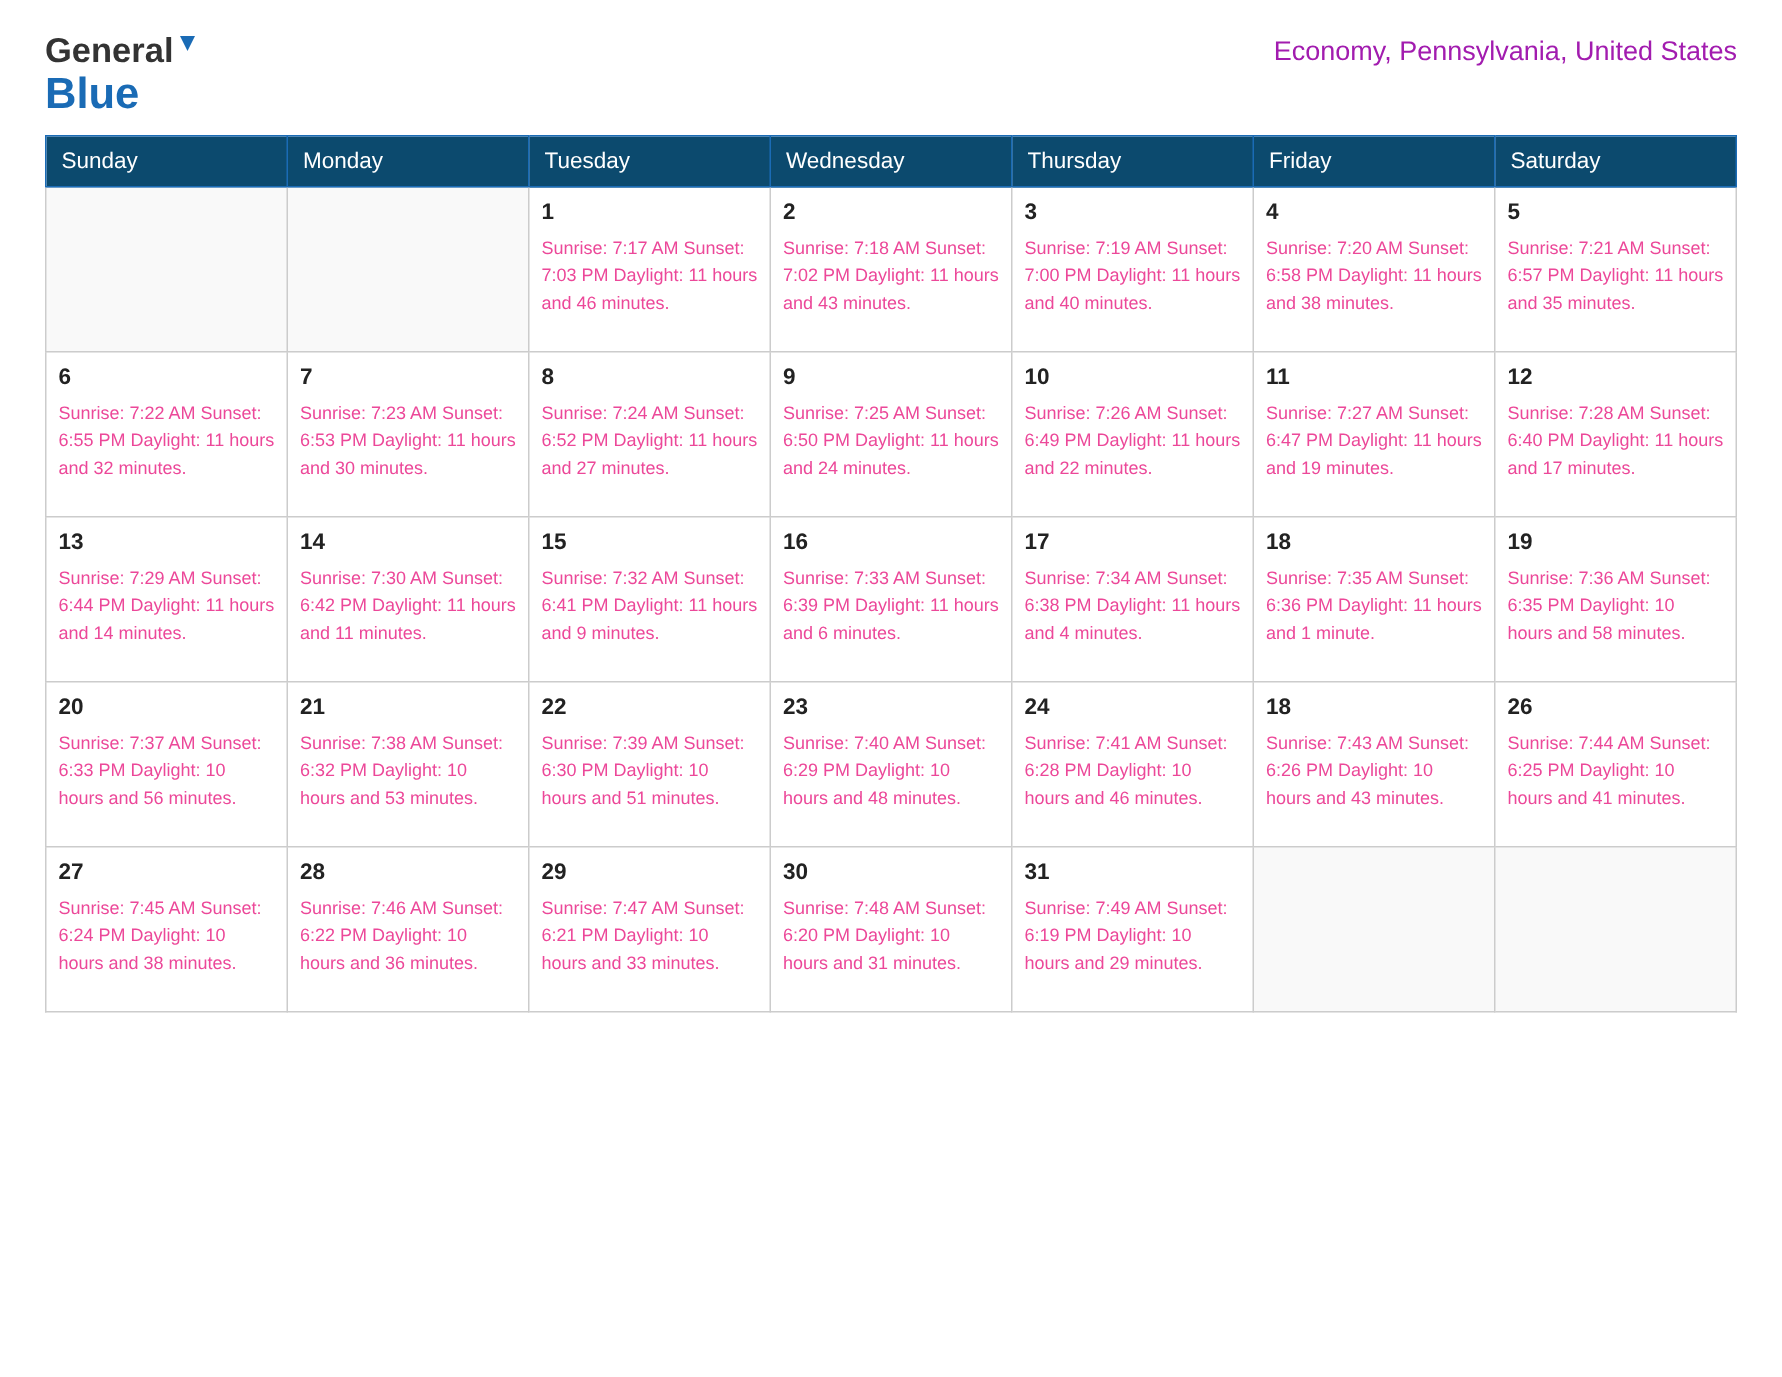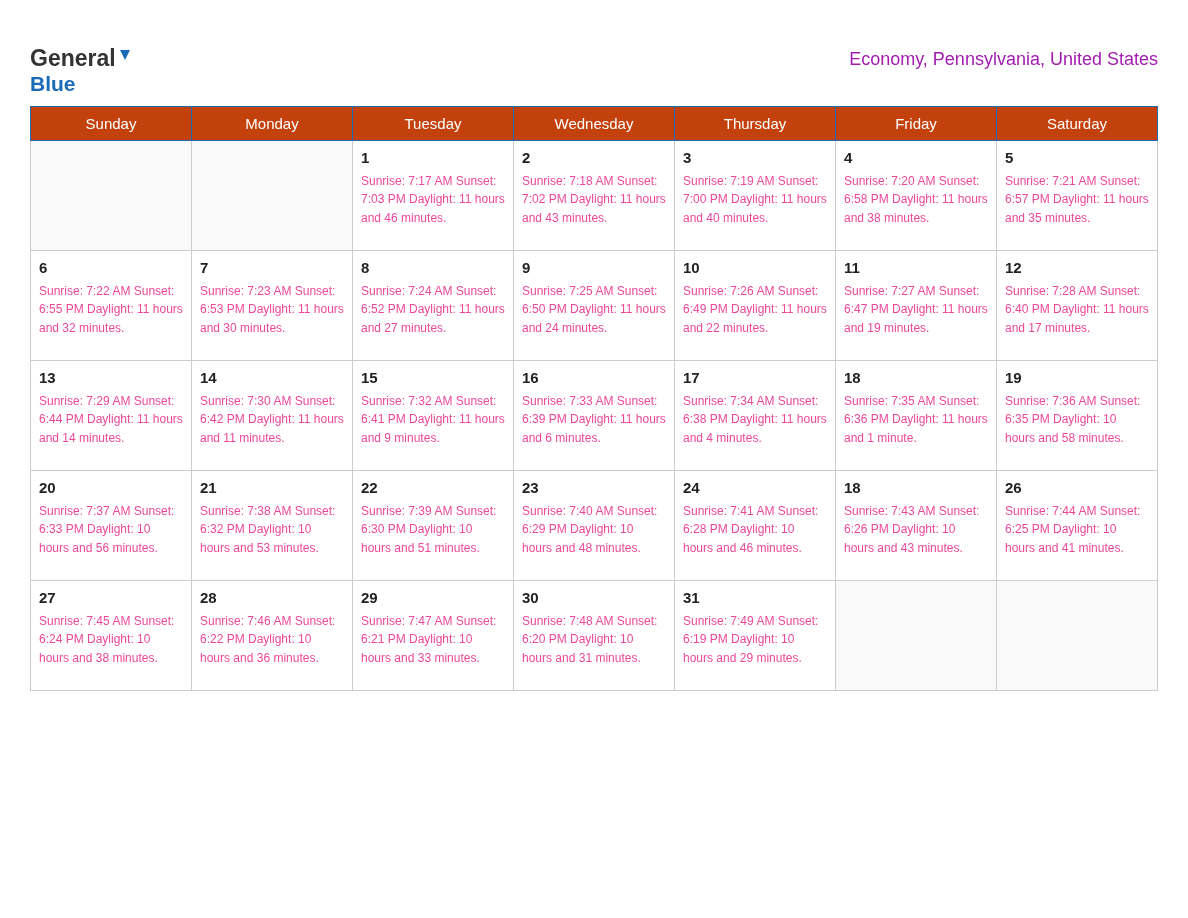--- a/index.html
+++ b/index.html
@@ -8,21 +8,20 @@
       font-family: Arial, sans-serif;
       width: 1188px;
       min-height: 918px;
       padding: 20px 30px 30px 30px;
     }
     .header {
       display: flex;
       justify-content: space-between;
       align-items: flex-start;
       margin-bottom: 10px;
-      margin-top: 25px;
     }
     .logo {
       display: flex;
       flex-direction: column;
       align-items: flex-start;
     }
     .title-section {
       text-align: right;
     }
     .month-title {
@@ -35,26 +34,26 @@
       font-size: 18px;
       color: #a21caf;
       margin-top: 4px;
     }
     .calendar {
       width: 100%;
       border-collapse: collapse;
       margin-top: 10px;
     }
     .calendar th {
-      background-color: #c2410c;
+      background-color: #0c4a6e;
       color: #fff;
       font-size: 15px;
       font-weight: normal;
       padding: 8px 10px;
-      text-align: center;
+      text-align: left;
       border: 1px solid #1a6bb5;
     }
     .calendar td {
       border: 1px solid #ccc;
       vertical-align: top;
       padding: 6px 8px;
       width: 14.28%;
       height: 110px;
       font-size: 12.5px;
       color: #333;
@@ -84,21 +83,21 @@
       font-weight: bold;
       color: #333;
     }
     .logo-arrow {
       display: inline-block;
       margin-left: 2px;
       position: relative;
       top: -2px;
     }
     .logo-text-blue {
-      font-size: 21px;
+      font-size: 29px;
       font-weight: bold;
       color: #1a6bb5;
     }
   </style>
 </head>
 <body>
 
 <div class="header">
   <div class="logo">
     <div class="logo-row">

